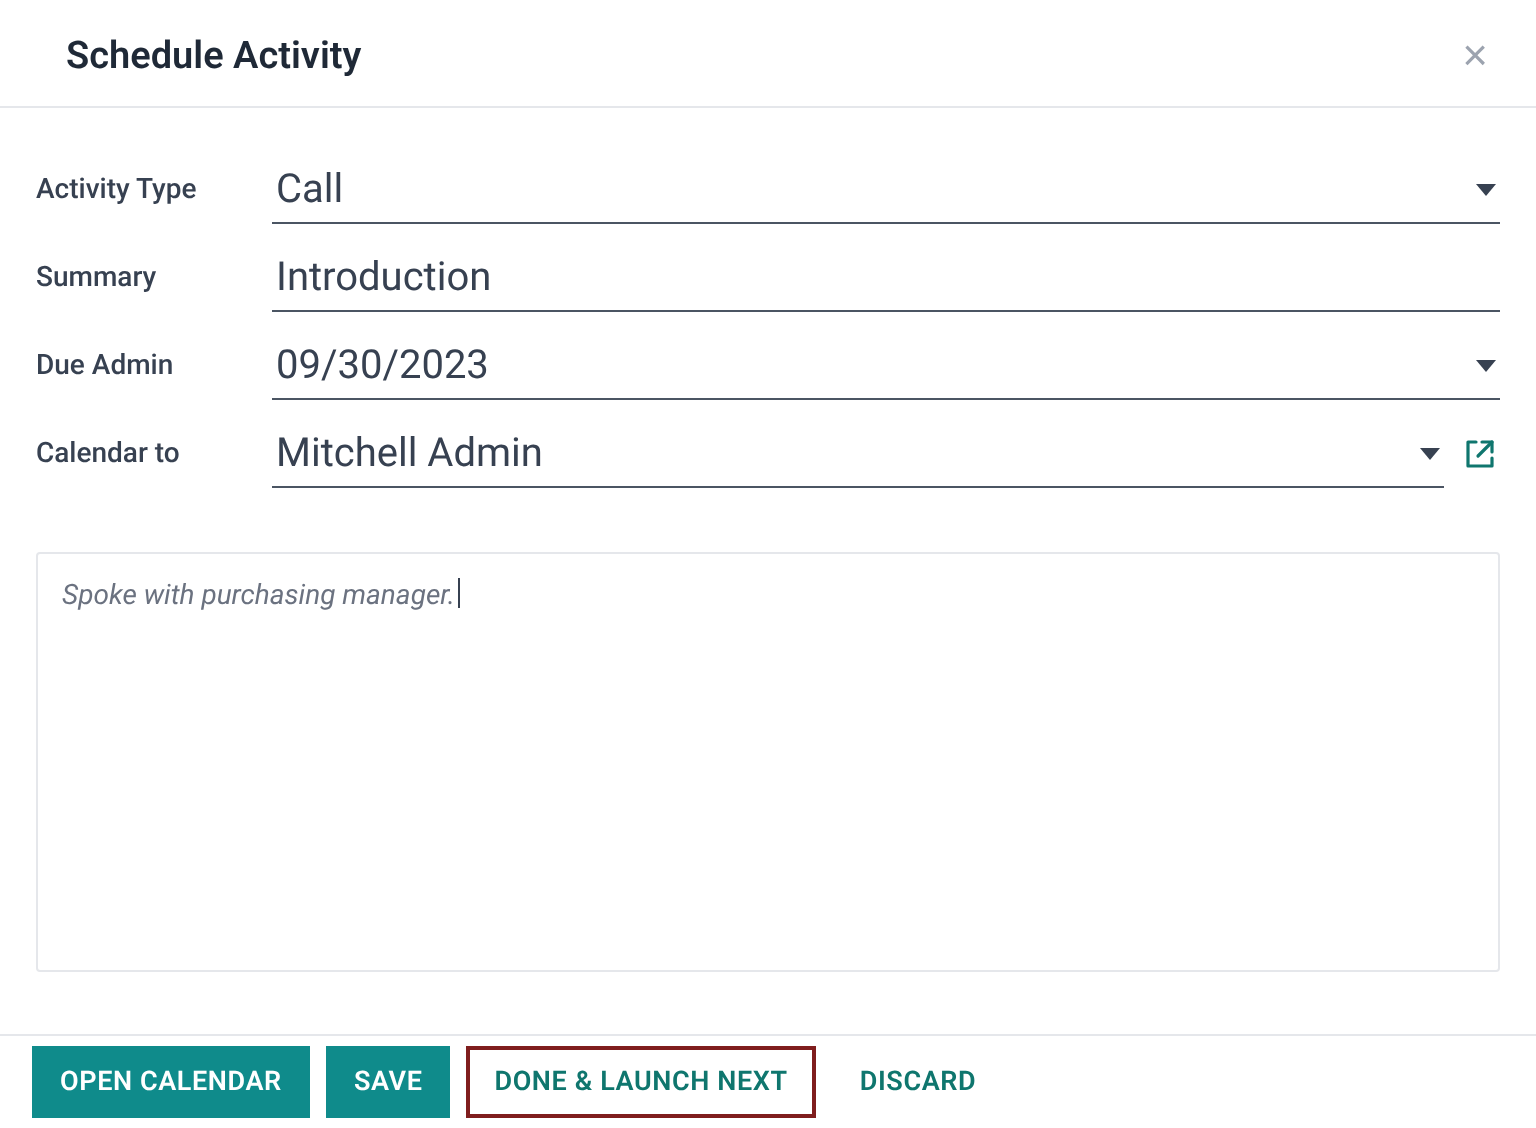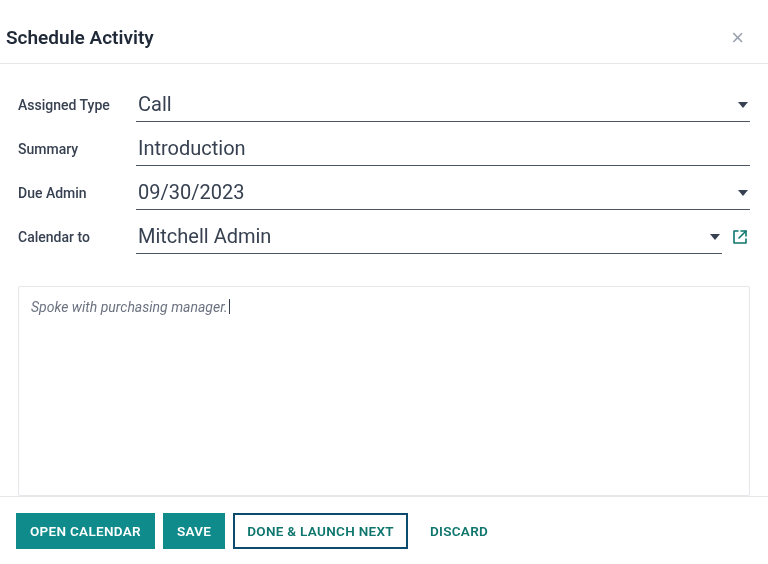--- a/index.html
+++ b/index.html
@@ -14,23 +14,22 @@
   .modal {
     width: 768px;
     height: 564px;
     display: flex;
     flex-direction: column;
   }
   .header {
     display: flex;
     justify-content: space-between;
     align-items: center;
-    padding: 16px 20px 14px 6px;
+    padding: 16px 20px 14px 33px;
     border-bottom: 1px solid #e5e7eb;
-    margin-top: 10px;
   }
   .header h1 {
     font-size: 19px;
     font-weight: 600;
     color: #1f2937;
   }
   .close-btn {
     background: none;
     border: none;
     font-size: 22px;
@@ -116,21 +115,21 @@
     display: inline-block;
     width: 1px;
     height: 15px;
     background: #374151;
     vertical-align: middle;
     margin-left: 1px;
     margin-bottom: 2px;
   }
   .footer {
     border-top: 1px solid #e5e7eb;
-    padding: 16px 16px;
+    padding: 5px 16px;
     display: flex;
     gap: 8px;
     align-items: center;
   }
   .btn {
     font-size: 13.5px;
     font-weight: 600;
     letter-spacing: 0.3px;
     padding: 10px 14px;
     border: none;
@@ -142,40 +141,40 @@
     background: #0f8b8b;
     color: #fff;
   }
   .btn-link {
     background: transparent;
     color: #0f766e;
   }
   .btn-highlight {
     background: transparent;
     color: #0f766e;
-    border: 2px solid #0c4a6e;
+    border: 2px solid #7f1d1d;
     padding: 8px 12px;
   }
 </style>
 </head>
 <body>
 
 <div class="modal">
 
   <div class="header">
     <h1>Schedule Activity</h1>
     <button class="close-btn">
       <span>×</span>
     </button>
   </div>
 
   <div class="body">
 
     <div class="form-row">
-      <label class="form-label">Assigned Type</label>
+      <label class="form-label">Activity Type</label>
       <div class="form-field">
         <div class="select-wrap">
           <input class="underline-input" readonly="" value="Call" style="">
           <span class="caret">
             <svg width="10" height="6" viewBox="0 0 10 6">
                 <path d="M0 0 L5 6 L10 0 Z" fill="#374151"></path>
               </svg>
           </span>
         </div>
       </div>

